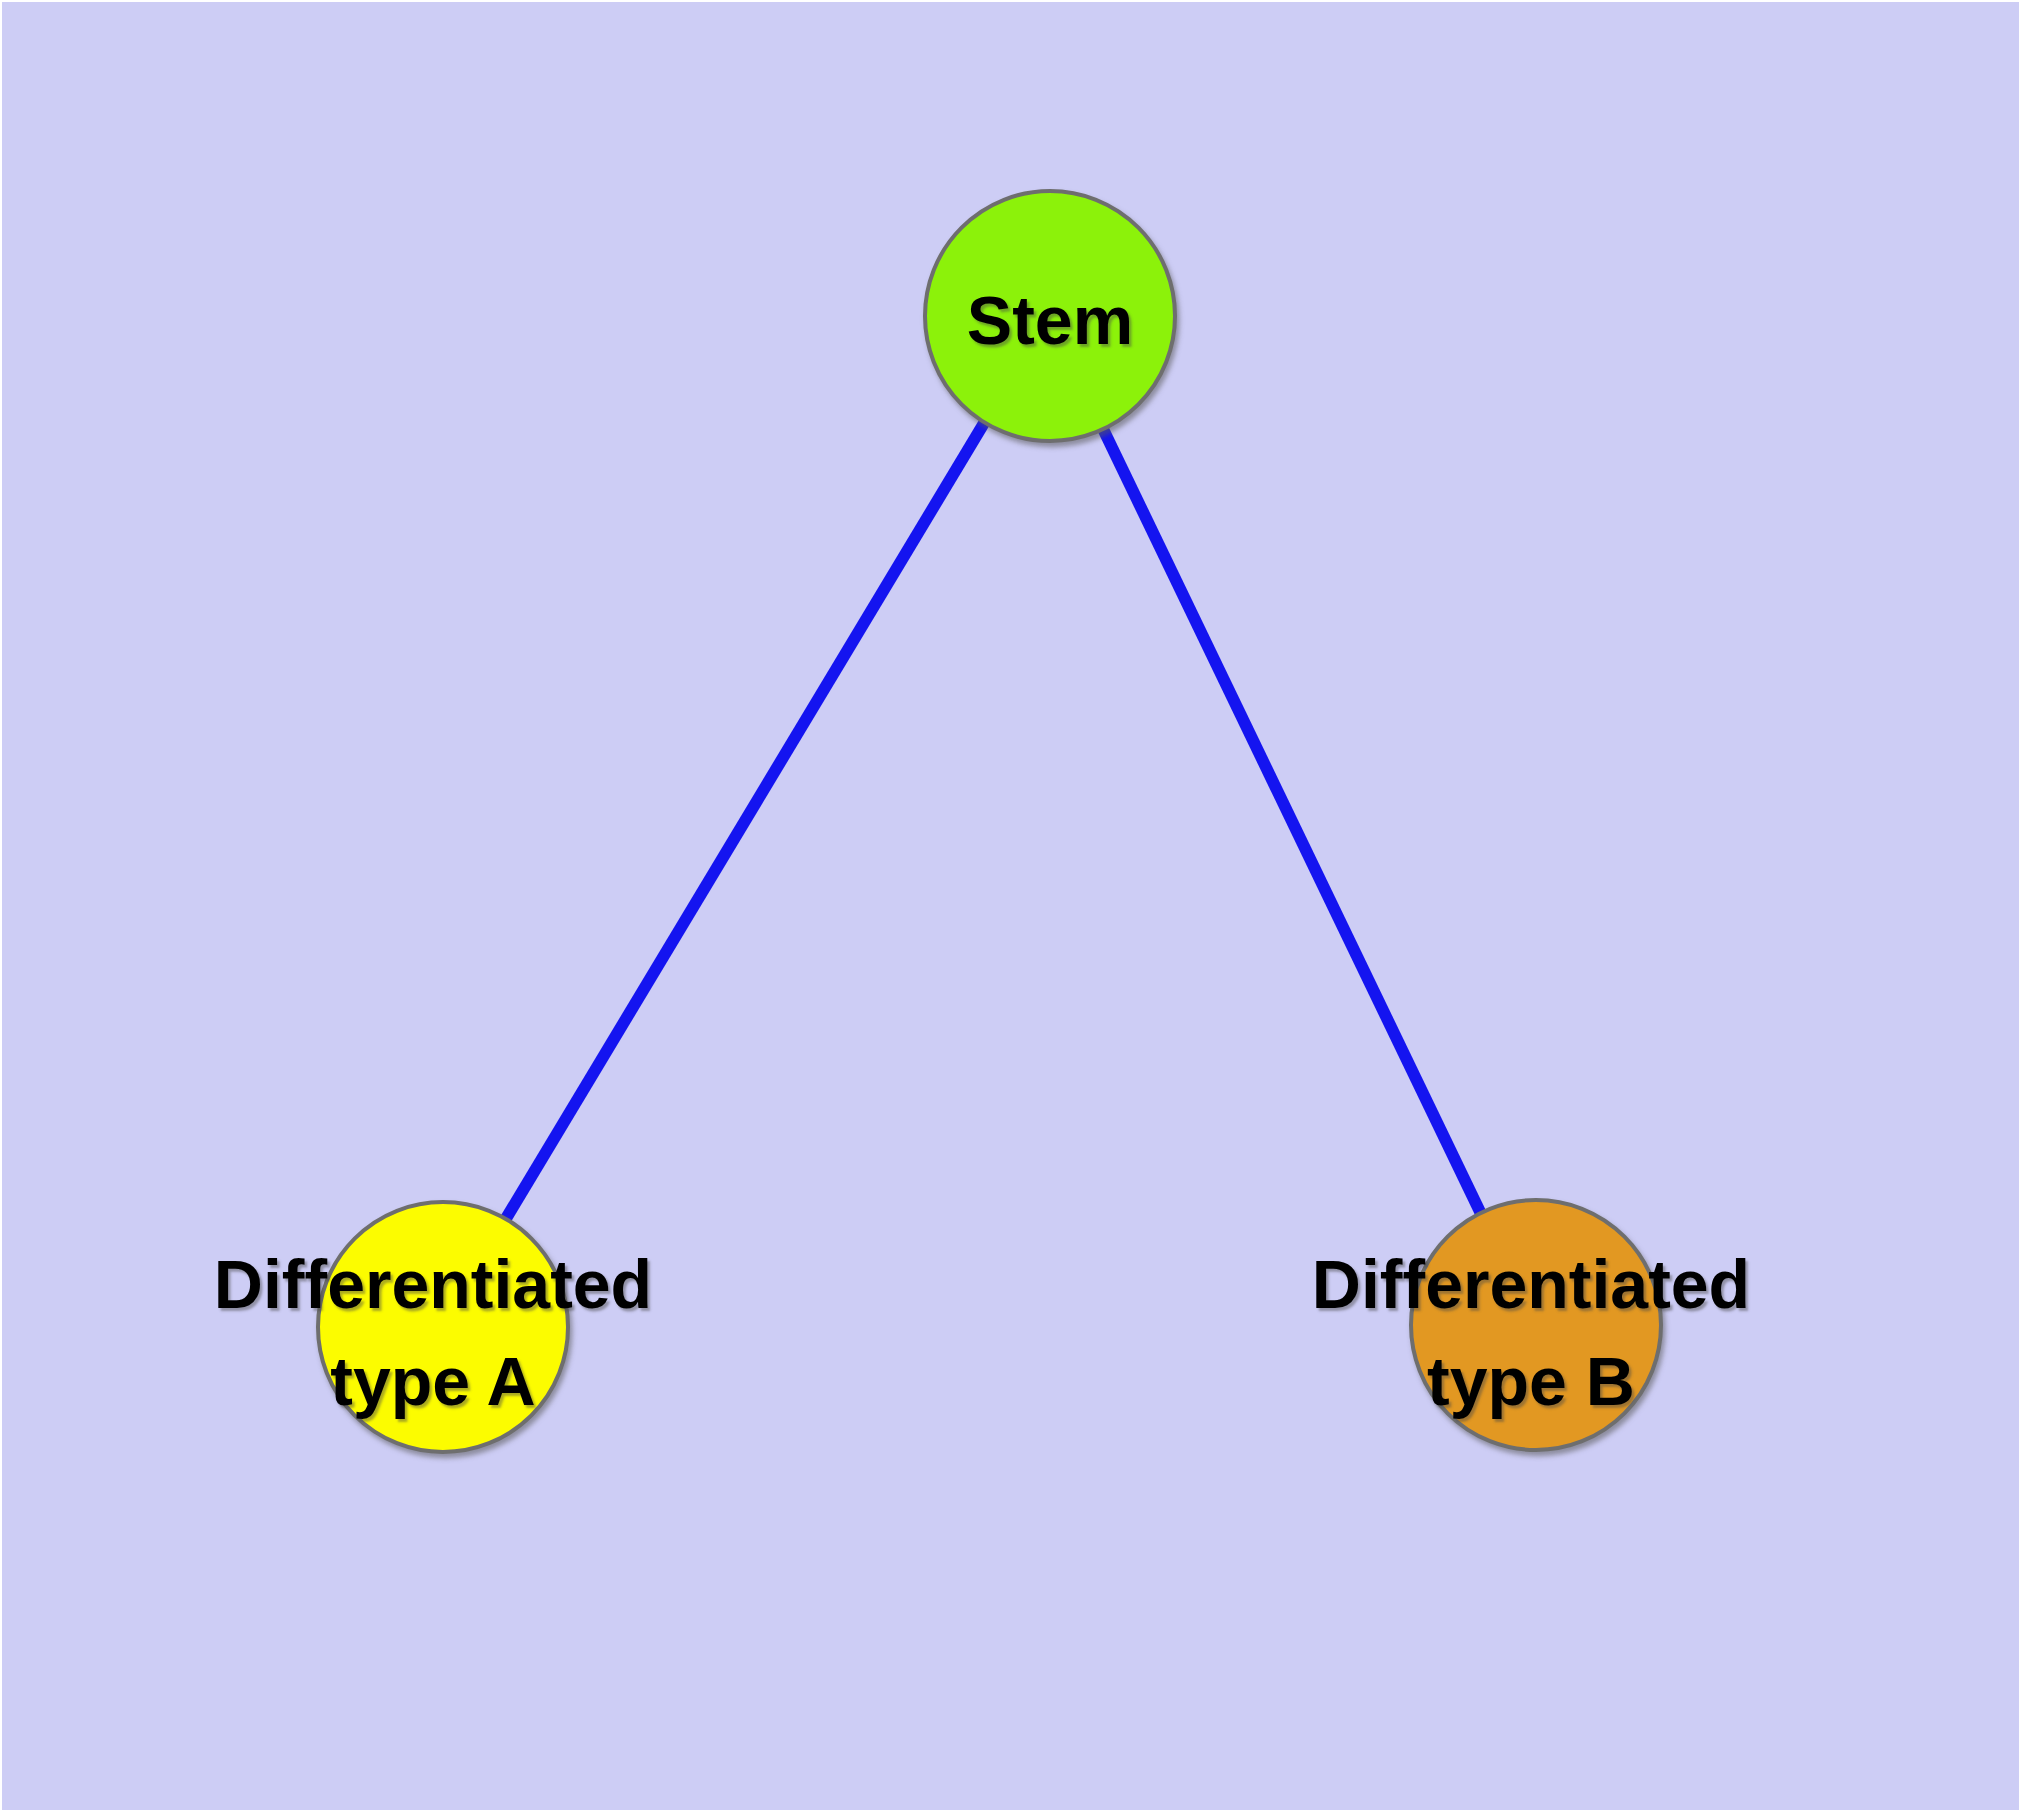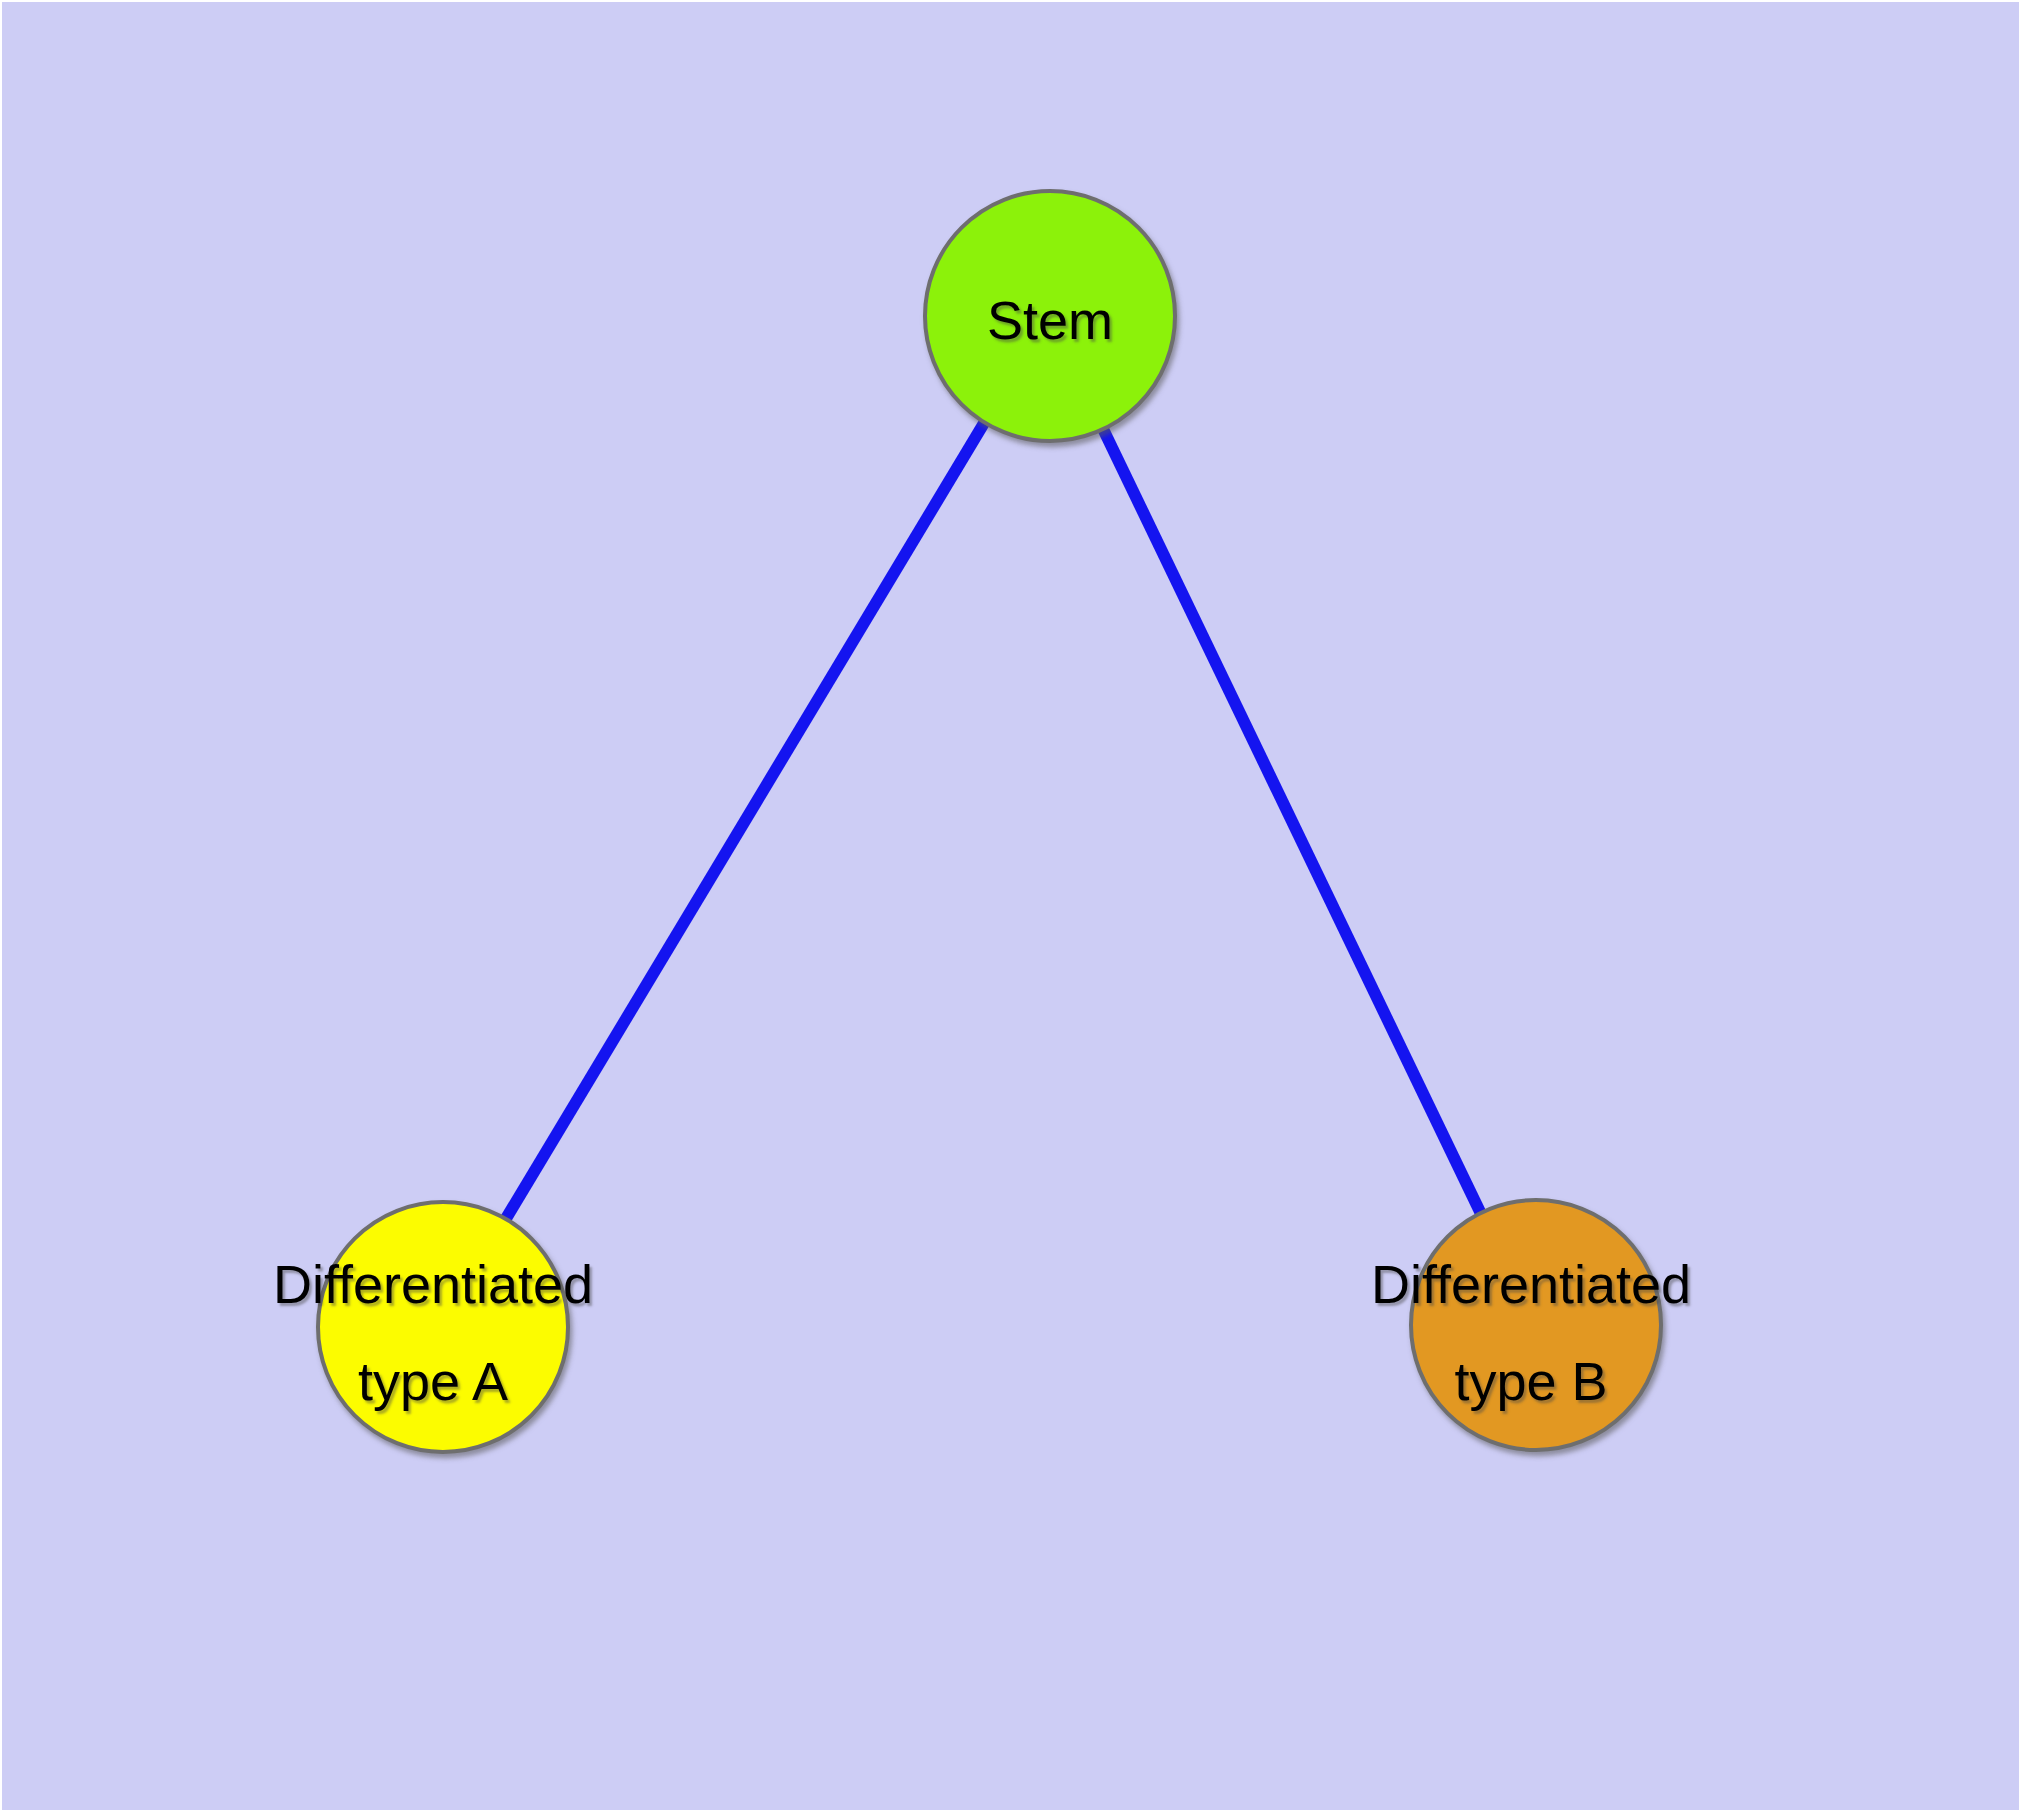--- a/index.html
+++ b/index.html
@@ -39,22 +39,22 @@
     box-shadow: 2.5px 4.2px 5.1px rgba(90,90,90,0.55);
   }
   .node-stem   { left: 921px; top: 187px;  }
   .node-type-a { left: 314px;  top: 1198px; }
   .node-type-b { left: 1407px; top: 1196px; }
   .node-label {
     position: absolute;
     transform: translate(-50%, -50%);
     text-align: center;
     white-space: pre-line;
-    font-weight: 400;
-    font-size: 54px;
+    font-weight: 700;
+    font-size: 68px;
     line-height: 97px;
     color: #000000;
     text-shadow: 2.5px 3.4px 2.5px rgba(70,70,70,0.45);
     pointer-events: none;
   }
   .label-stem   { left: 1048px; top: 318px;  }
   .label-type-a { left: 431px;  top: 1331px; }
   .label-type-b { left: 1529px; top: 1331px; }
 </style>
 </head>

